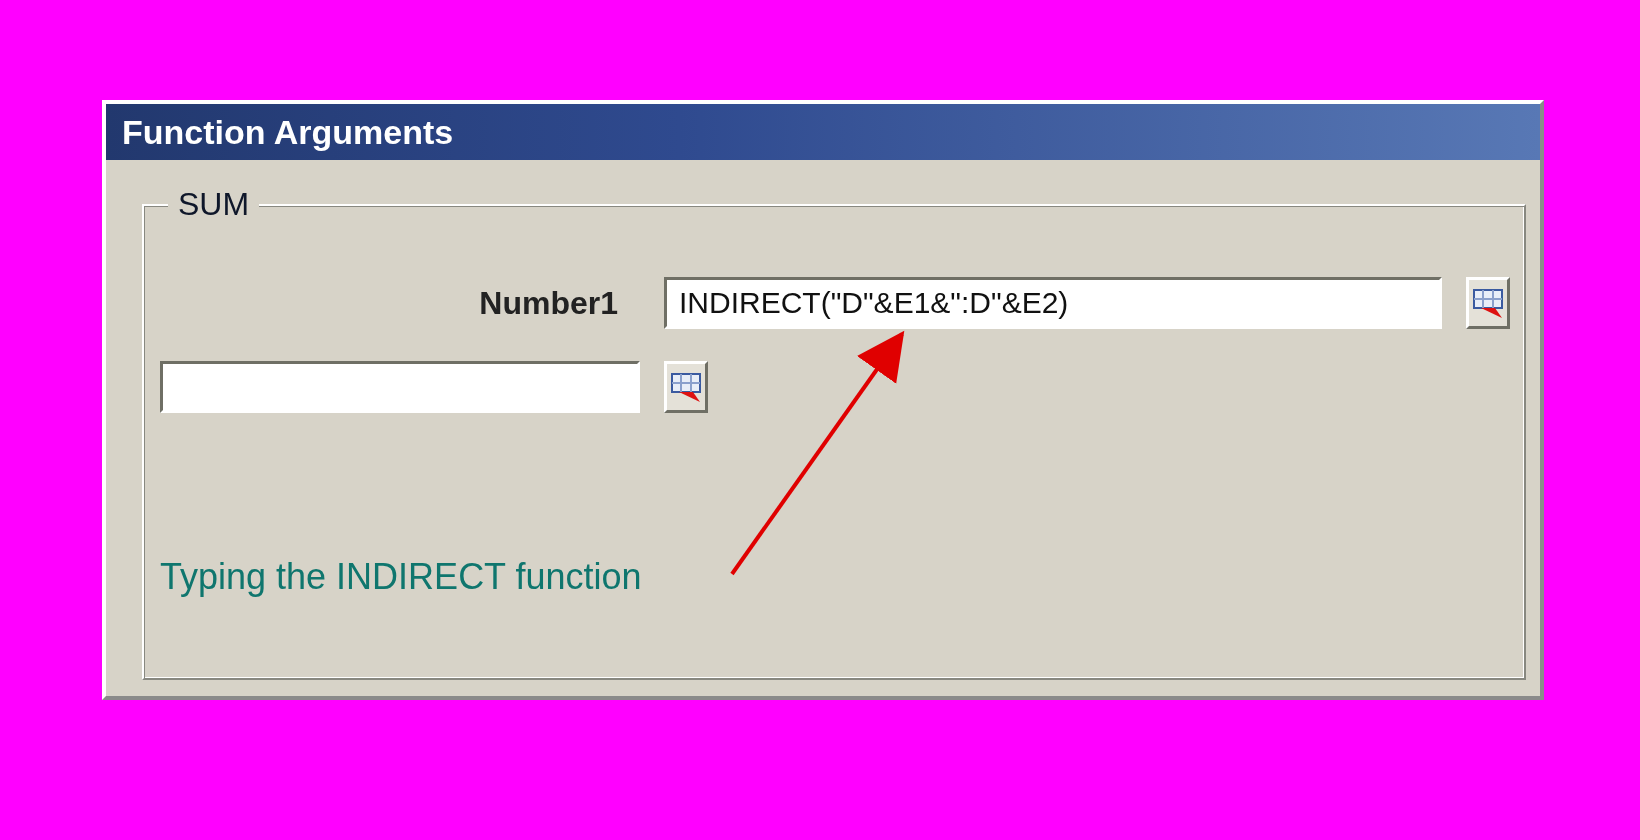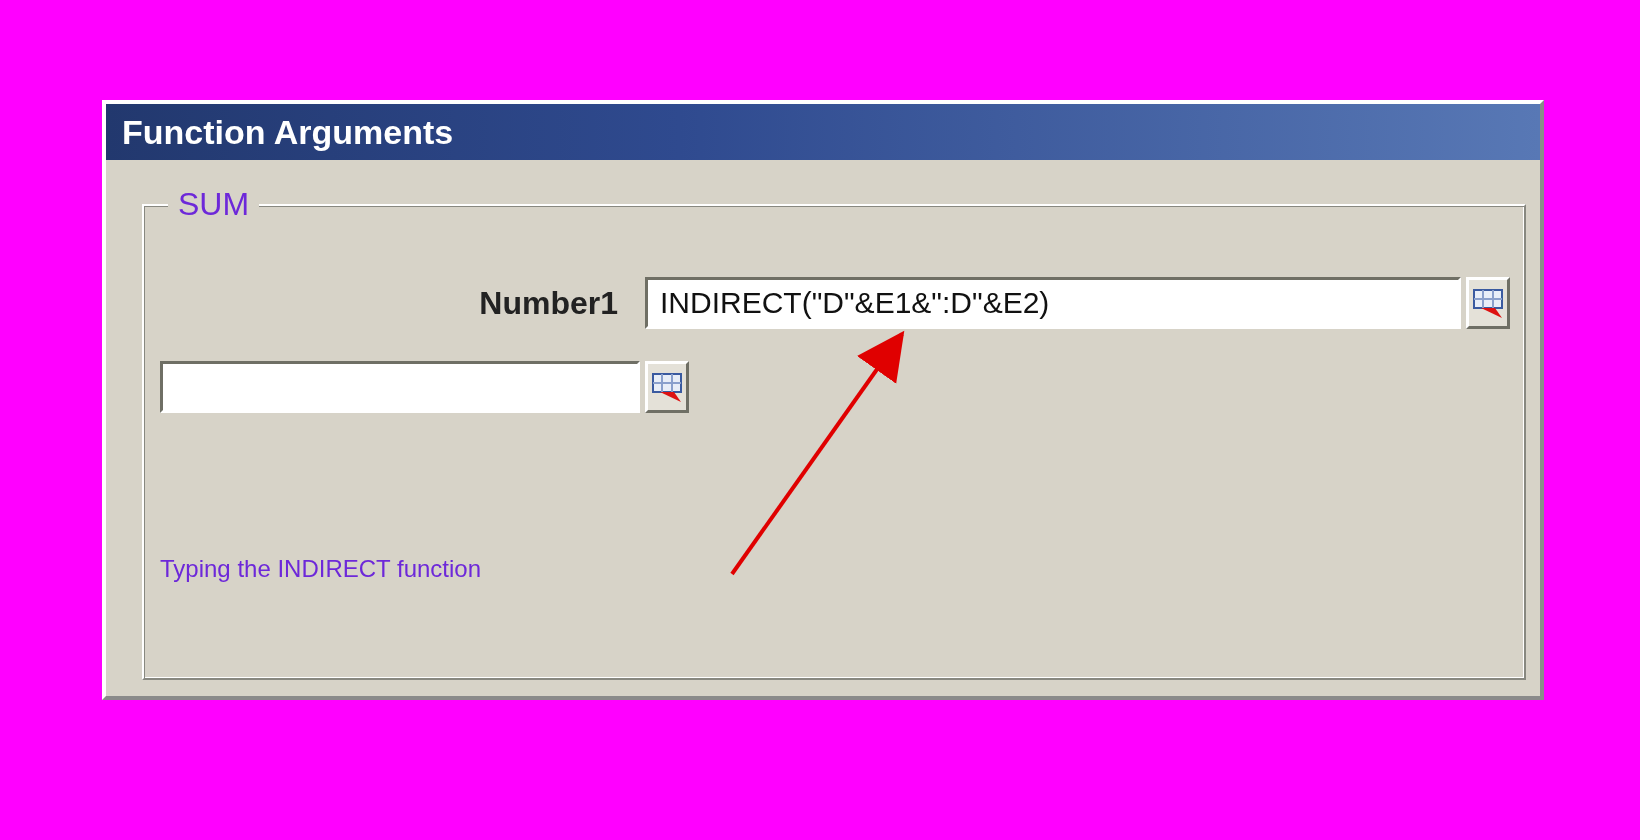--- a/index.html
+++ b/index.html
@@ -68,34 +68,34 @@
     pointer-events: none;
   }
   
   .groupbox .legend {
     position: absolute;
     left: 26px;
     top: -18px;
     background: #d7d3c8;
     padding: 0 10px;
     font-size: 32px;
-    color: #6d28d9;
+    color: #0f172a;
     user-select: none;
   }
 
   
   .argrow {
     position: absolute;
     left: 18px;
     width: 1350px;
     height: 62px;
     display: grid;
     grid-template-columns: 480px 1fr 44px;
     align-items: center;
-    gap: 5px;
+    gap: 24px;
   }
   .argrow.row1 { top: 68px; }
   .argrow.row2 { top: 152px; }
 
   .arglabel {
     text-align: right;
     font-size: 32px;
     color: #222;
     padding-right: 22px;
     user-select: none;
@@ -133,23 +133,23 @@
     box-sizing: border-box;
   }
   .refbtn svg { display:block; }
 
   
   .annotation {
     position: absolute;
     left: 18px;
     top: 350px;
     width: 780px;
-    font-size: 24px;
+    font-size: 36px;
     line-height: 1.25;
-    color: #6d28d9;
+    color: #0f766e;
     user-select: none;
   }
 
   
   .arrow-overlay {
     position: absolute;
     inset: 0;
     pointer-events: none;
   }
 </style>

